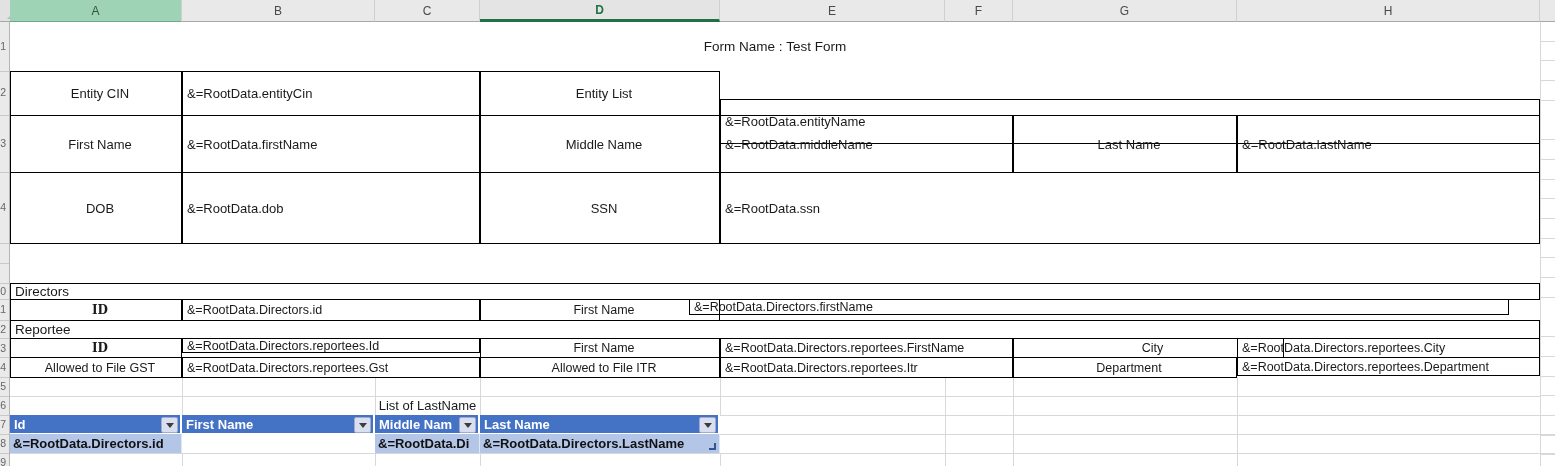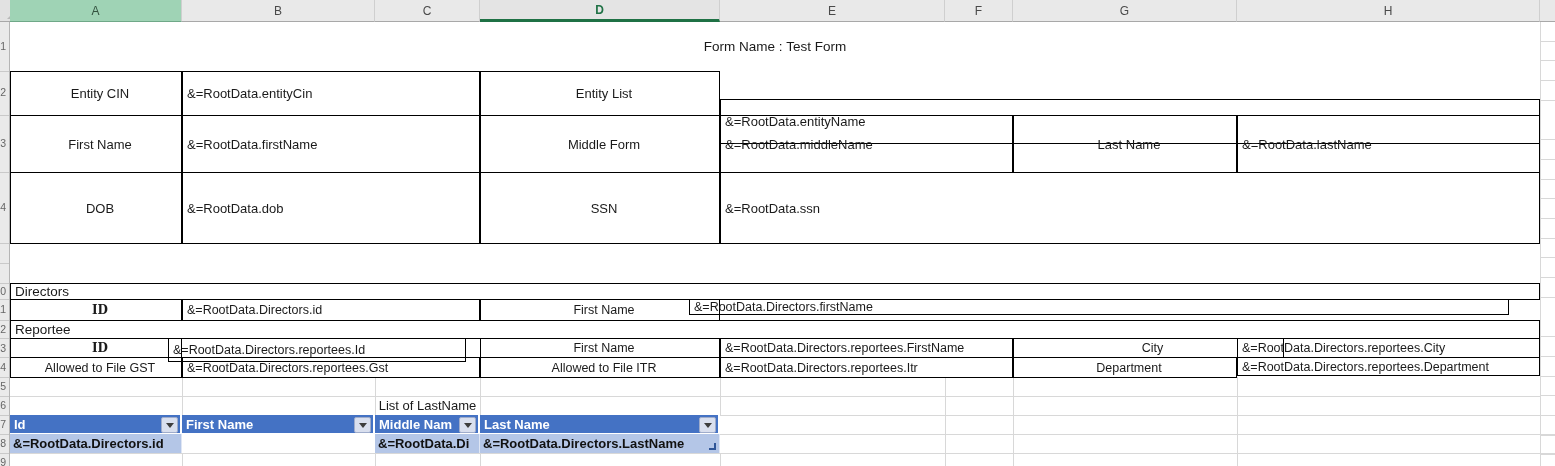--- a/index.html
+++ b/index.html
@@ -124,41 +124,41 @@
 
   <div class="cell title" style="left:10px;top:22px;width:1530px;height:49px;">Form Name : Test Form</div>
 
   <div class="cell box lbl" style="left:10px;top:71px;width:172px;height:45px;">Entity CIN</div>
   <div class="cell box val" style="left:182px;top:71px;width:298px;height:45px;">&amp;=RootData.entityCin</div>
   <div class="cell box lbl" style="left:480px;top:71px;width:240px;height:45px;">Entity List</div>
   <div class="cell box val" style="left:720px;top:71px;width:820px;height:45px;margin-top:28px;">&amp;=RootData.entityName</div>
 
   <div class="cell box lbl" style="left:10px;top:115px;width:172px;height:58px;">First Name</div>
   <div class="cell box val" style="left:182px;top:115px;width:298px;height:58px;">&amp;=RootData.firstName</div>
-  <div class="cell box lbl" style="left:480px;top:115px;width:240px;height:58px;">Middle Form</div>
+  <div class="cell box lbl" style="left:480px;top:115px;width:240px;height:58px;">Middle Name</div>
   <div class="cell box val" style="left:720px;top:115px;width:293px;height:58px;">&amp;=RootData.middleName</div>
   <div class="cell box lbl" style="left:1013px;top:115px;width:224px;height:58px;">Last Name</div>
   <div class="cell box val" style="left:1237px;top:115px;width:303px;height:58px;">&amp;=RootData.lastName</div>
 
   <div class="cell box lbl" style="left:10px;top:172px;width:172px;height:72px;">DOB</div>
   <div class="cell box val" style="left:182px;top:172px;width:298px;height:72px;">&amp;=RootData.dob</div>
   <div class="cell box lbl" style="left:480px;top:172px;width:240px;height:72px;">SSN</div>
   <div class="cell box val" style="left:720px;top:172px;width:820px;height:72px;">&amp;=RootData.ssn</div>
 
   <div class="cell box sechdr" style="left:10px;top:283px;width:1530px;height:17px;">Directors</div>
 
   <div class="cell box lbl idcell" style="left:10px;top:299px;width:172px;height:22px;">ID</div>
   <div class="cell box val small" style="left:182px;top:299px;width:298px;height:22px;">&amp;=RootData.Directors.id</div>
   <div class="cell box lbl small" style="left:480px;top:299px;width:240px;height:22px;">First Name</div>
   <div class="cell box val small" style="left:689px;top:299px;width:820px;height:16px;">&amp;=RootData.Directors.firstName</div>
 
   <div class="cell box sechdr" style="left:10px;top:320px;width:1530px;height:19px;">Reportee</div>
 
   <div class="cell box lbl idcell" style="left:10px;top:338px;width:172px;height:20px;">ID</div>
-  <div class="cell box val small" style="left:168px;top:338px;width:298px;height:24px;">&amp;=RootData.Directors.reportees.Id</div>
+  <div class="cell box val small" style="left:182px;top:338px;width:298px;height:15px;">&amp;=RootData.Directors.reportees.Id</div>
   <div class="cell box lbl small" style="left:480px;top:338px;width:240px;height:20px;">First Name</div>
   <div class="cell box val small" style="left:720px;top:338px;width:293px;height:20px;">&amp;=RootData.Directors.reportees.FirstName</div>
   <div class="cell box lbl small" style="left:1013px;top:338px;width:271px;height:20px;">City</div>
   <div class="cell box val small" style="left:1237px;top:338px;width:303px;height:20px;">&amp;=RootData.Directors.reportees.City</div>
 
   <div class="cell box lbl small" style="left:10px;top:357px;width:172px;height:21px;">Allowed to File GST</div>
   <div class="cell box val small" style="left:182px;top:357px;width:298px;height:21px;">&amp;=RootData.Directors.reportees.Gst</div>
   <div class="cell box lbl small" style="left:480px;top:357px;width:240px;height:21px;">Allowed to File ITR</div>
   <div class="cell box val small" style="left:720px;top:357px;width:293px;height:21px;">&amp;=RootData.Directors.reportees.Itr</div>
   <div class="cell box lbl small" style="left:1013px;top:357px;width:224px;height:21px;">Department</div>

